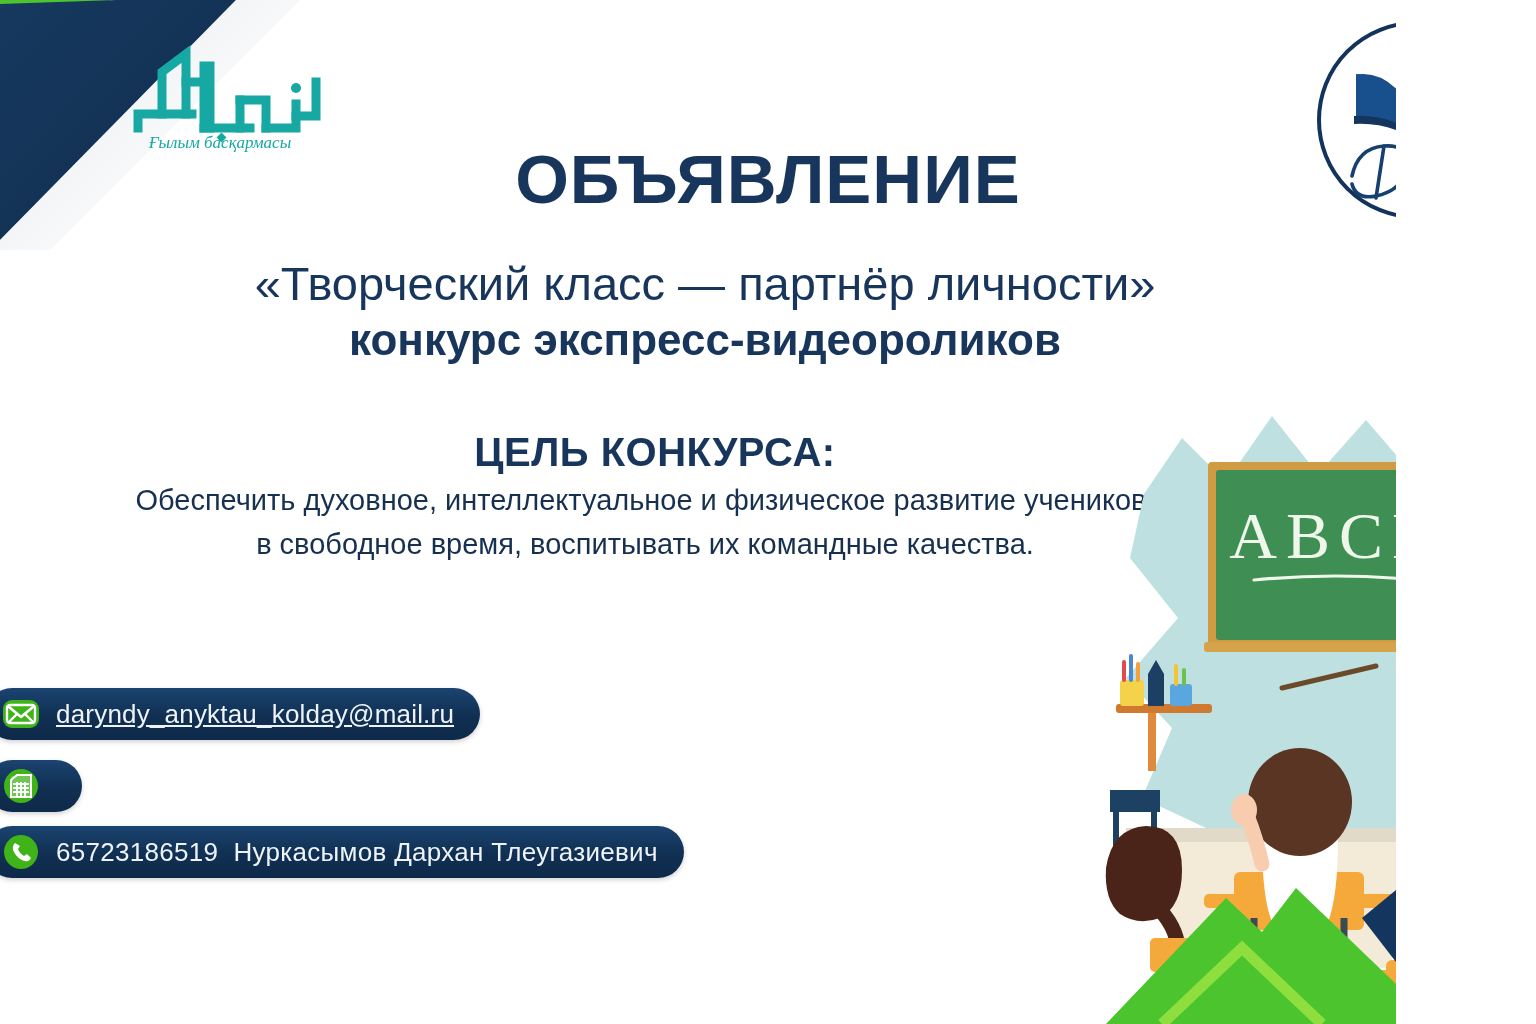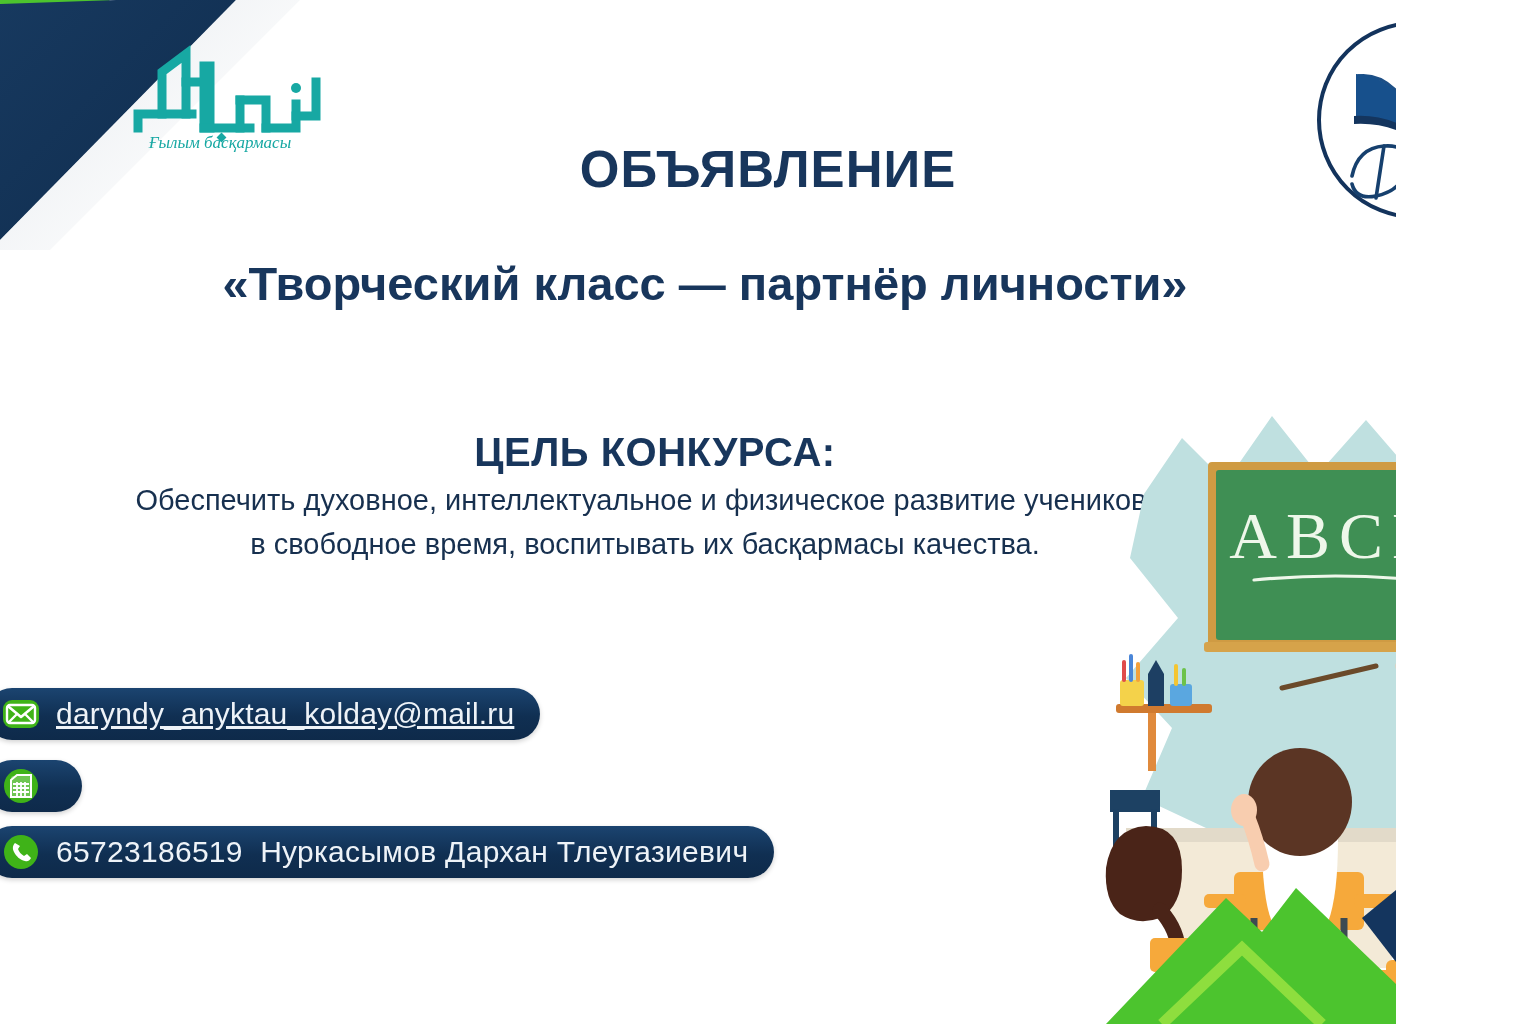--- a/index.html
+++ b/index.html
@@ -19,26 +19,26 @@
   
   #abai-logo{position:absolute;left:100px;top:42px;width:240px;height:110px;}
   #abai-logo svg{display:block;}
 
   
   #daryn-logo{position:absolute;left:1312px;top:16px;width:208px;height:208px;}
 
   
   #headline{
     position:absolute;left:0;top:140px;width:1536px;text-align:center;
-    font-size:51px;font-weight:bold;color:#18365c;letter-spacing:1px;
+    font-size:69px;font-weight:bold;color:#18365c;letter-spacing:1px;
     font-family:"Liberation Sans", sans-serif;
   }
   #subtitle-block{position:absolute;left:60px;top:258px;width:1290px;text-align:center;}
   #subtitle-1{
-    font-size:47px;font-weight:bold;color:#18365c;line-height:1.12;
+    font-size:47px;font-weight:normal;color:#18365c;line-height:1.12;
     white-space:nowrap;
   }
   #subtitle-2{
     font-size:44px;font-weight:bold;color:#18365c;line-height:1.15;margin-top:4px;
     white-space:nowrap;
   }
 
   
   #goal-heading{
     position:absolute;left:0;top:430px;width:1310px;text-align:center;
@@ -57,21 +57,21 @@
     background:linear-gradient(180deg,#1b4470 0%,#102f52 55%,#0e2a4a 100%);
     border-radius:30px;
     padding:0 26px 0 16px;
     box-shadow:0 2px 5px rgba(0,0,0,.18);
     color:#eef3f8;
   }
   #pill-email{top:688px;}
   #pill-date{top:760px;}
   #pill-phone{top:826px;}
   .pill-icon{width:38px;height:38px;flex:0 0 38px;margin-right:16px;}
-  .pill-text{font-size:30px;white-space:nowrap;line-height:1;}
+  .pill-text{font-size:26px;white-space:nowrap;line-height:1;}
   #email-text{text-decoration:underline;letter-spacing:.2px;}
   .pill-text b{font-weight:bold;}
   #phone-text{letter-spacing:.3px;}
 
   
   #classroom{position:absolute;left:1086px;top:398px;width:450px;height:600px;}
 </style>
 </head>
 <body>
 
@@ -144,26 +144,27 @@
       <path d="M126 150 Q130 170 136 160 Q142 148 146 162 Q148 172 154 164"></path>
       <path d="M158 146 Q156 170 164 166 Q172 160 170 148"></path>
     </g>
     <text x="128" y="146" font-family="'Liberation Sans',sans-serif" font-size="17" font-weight="bold" fill="#e0a44e" letter-spacing="1.5">ЦЕНТР</text>
   </svg>
 
   <div id="headline">ОБЪЯВЛЕНИЕ</div>
 
   <div id="subtitle-block">
     <div id="subtitle-1">«Творческий класс  —  партнёр личности»</div>
+    <div id="subtitle-2">конкурс экспресс-видеороликов</div>
   </div>
 
   <div id="goal-heading">ЦЕЛЬ КОНКУРСА:</div>
   <div id="goal-body">
     <div>Обеспечить духовное, интеллектуальное и физическое развитие учеников,</div>
-    <div>в свободное время, воспитывать их басқармасы качества.</div>
+    <div>в свободное время, воспитывать их командные качества.</div>
   </div>
 
   <div class="pill" id="pill-email">
     <svg class="pill-icon" viewBox="0 0 38 38">
       <rect x="1" y="5" width="36" height="28" rx="9" fill="#3fb318"></rect>
       <path d="M7 12 L19 22 L31 12" fill="none" stroke="#ffffff" stroke-width="2.6" stroke-linecap="round" stroke-linejoin="round"></path>
       <path d="M7 27 L15 19 M31 27 L23 19" fill="none" stroke="#ffffff" stroke-width="2.4" stroke-linecap="round"></path>
       <rect x="5" y="10" width="28" height="18" rx="3" fill="none" stroke="#ffffff" stroke-width="2.4"></rect>
     </svg>
     <span class="pill-text" id="email-text">daryndy_anyktau_kolday@mail.ru</span>

